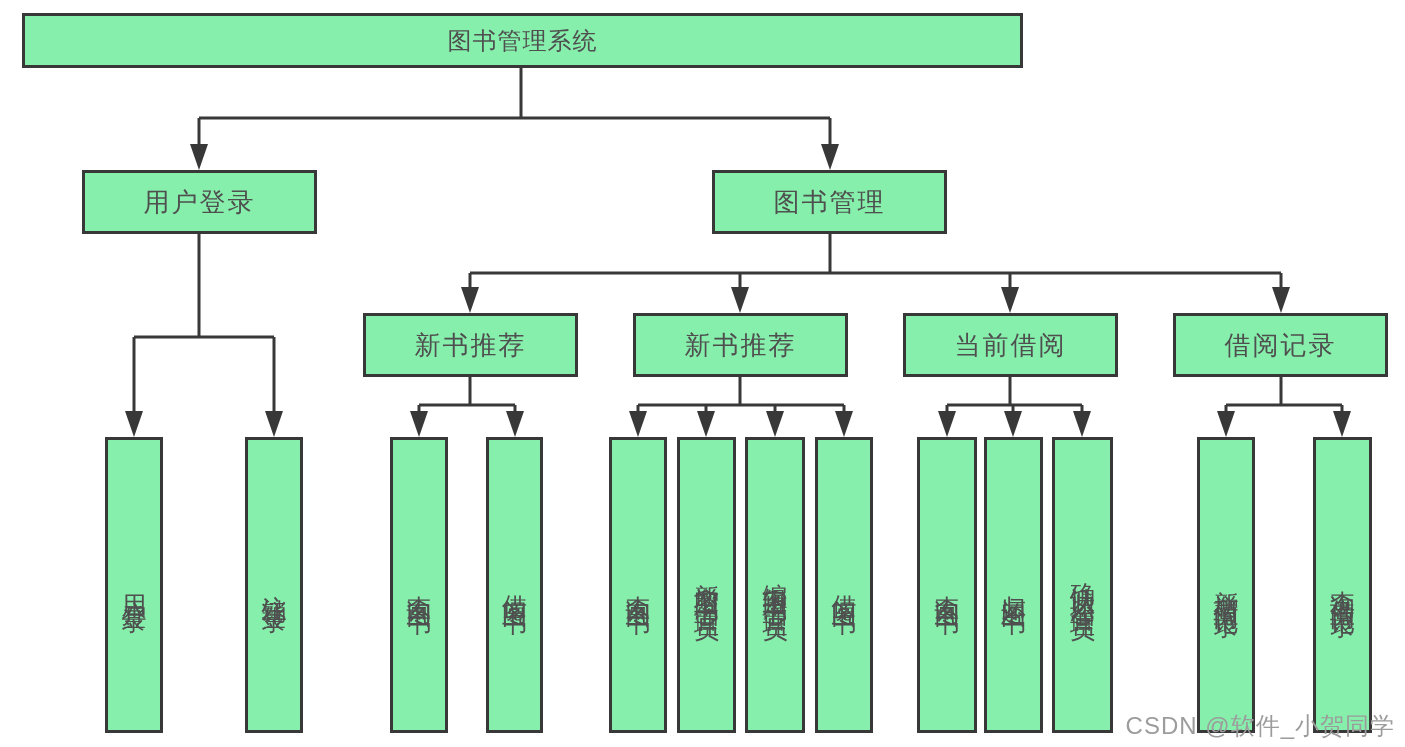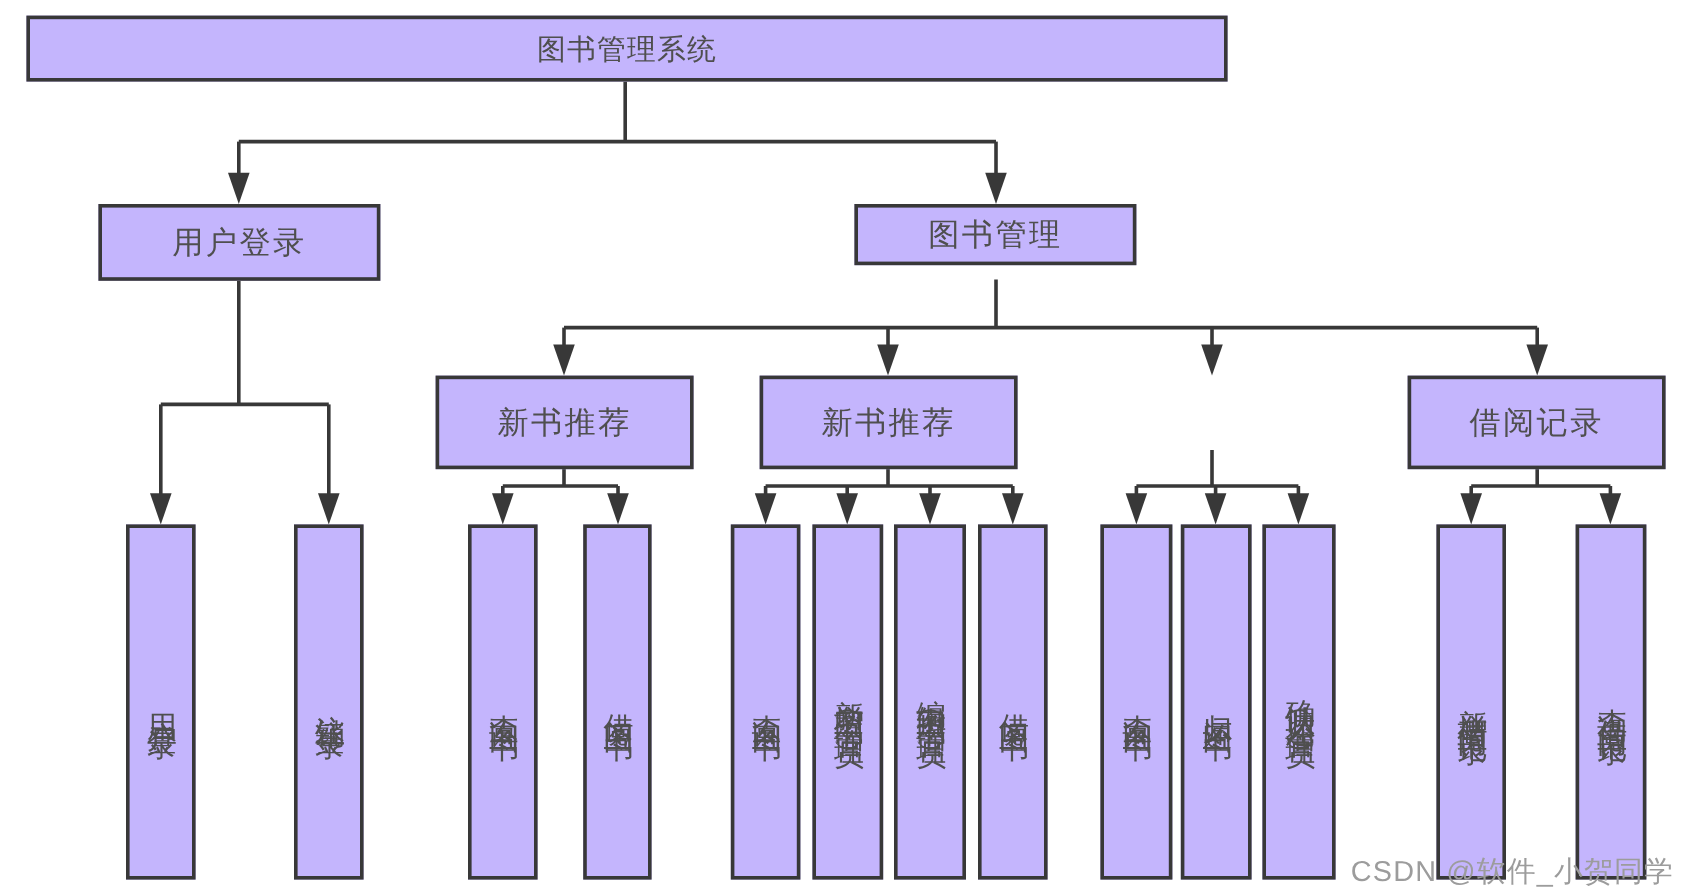--- a/index.html
+++ b/index.html
@@ -12,29 +12,29 @@
   html,body{background:var(--background);}
   body{
     font-family:"Liberation Sans","DejaVu Sans",sans-serif;
     width:1405px;height:747px;position:relative;overflow:hidden;
   }
   .canvas{position:absolute;inset:0;width:1405px;height:747px;background:var(--background);}
   svg.connectors{position:absolute;left:0;top:0;width:1405px;height:747px;}
   svg.connectors path{stroke:var(--line);stroke-width:3;fill:none;}
   svg.connectors polygon{fill:var(--line);stroke:none;}
   .node{
-    position:absolute;background:#c4b5fd;border:3px solid var(--line);
+    position:absolute;background:#86efac;border:3px solid var(--line);
     display:flex;align-items:center;justify-content:center;
     color:var(--text);
   }
   .root{left:22px;top:13px;width:1001px;height:55px;font-size:24px;letter-spacing:1px;}
   .lvl{font-size:26px;letter-spacing:2px;}
   .l1a{left:82px;top:170px;width:235px;height:64px;}
-  .l1b{left:712px;top:170px;width:235px;height:51px;}
-  .l2{top:313px;width:215px;height:78px;}
+  .l1b{left:712px;top:170px;width:235px;height:64px;}
+  .l2{top:313px;width:215px;height:64px;}
   .l2a{left:363px;} .l2b{left:633px;} .l2c{left:903px;} .l2d{left:1173px;}
   .leaf{top:437px;height:296px;width:58px;}
   .vtext{
     writing-mode:vertical-rl;text-orientation:mixed;
     font-size:25px;letter-spacing:5px;line-height:1;
     white-space:nowrap;
   }
   .watermark{
     position:absolute;right:10px;bottom:5px;
     font-size:24px;color:var(--watermark);letter-spacing:1px;
@@ -160,20 +160,23 @@
   <div class="node lvl l1b">
     <span>图书管理</span>
   </div>
 
   <div class="node lvl l2 l2a">
     <span>新书推荐</span>
   </div>
   <div class="node lvl l2 l2b">
     <span>新书推荐</span>
   </div>
+  <div class="node lvl l2 l2c">
+    <span>当前借阅</span>
+  </div>
   <div class="node lvl l2 l2d">
     <span>借阅记录</span>
   </div>
 
   <div class="node leaf" style="left:105px">
     <span class="vtext">用户登录</span>
   </div>
   <div class="node leaf" style="left:245px">
     <span class="vtext">注销登录</span>
   </div>

